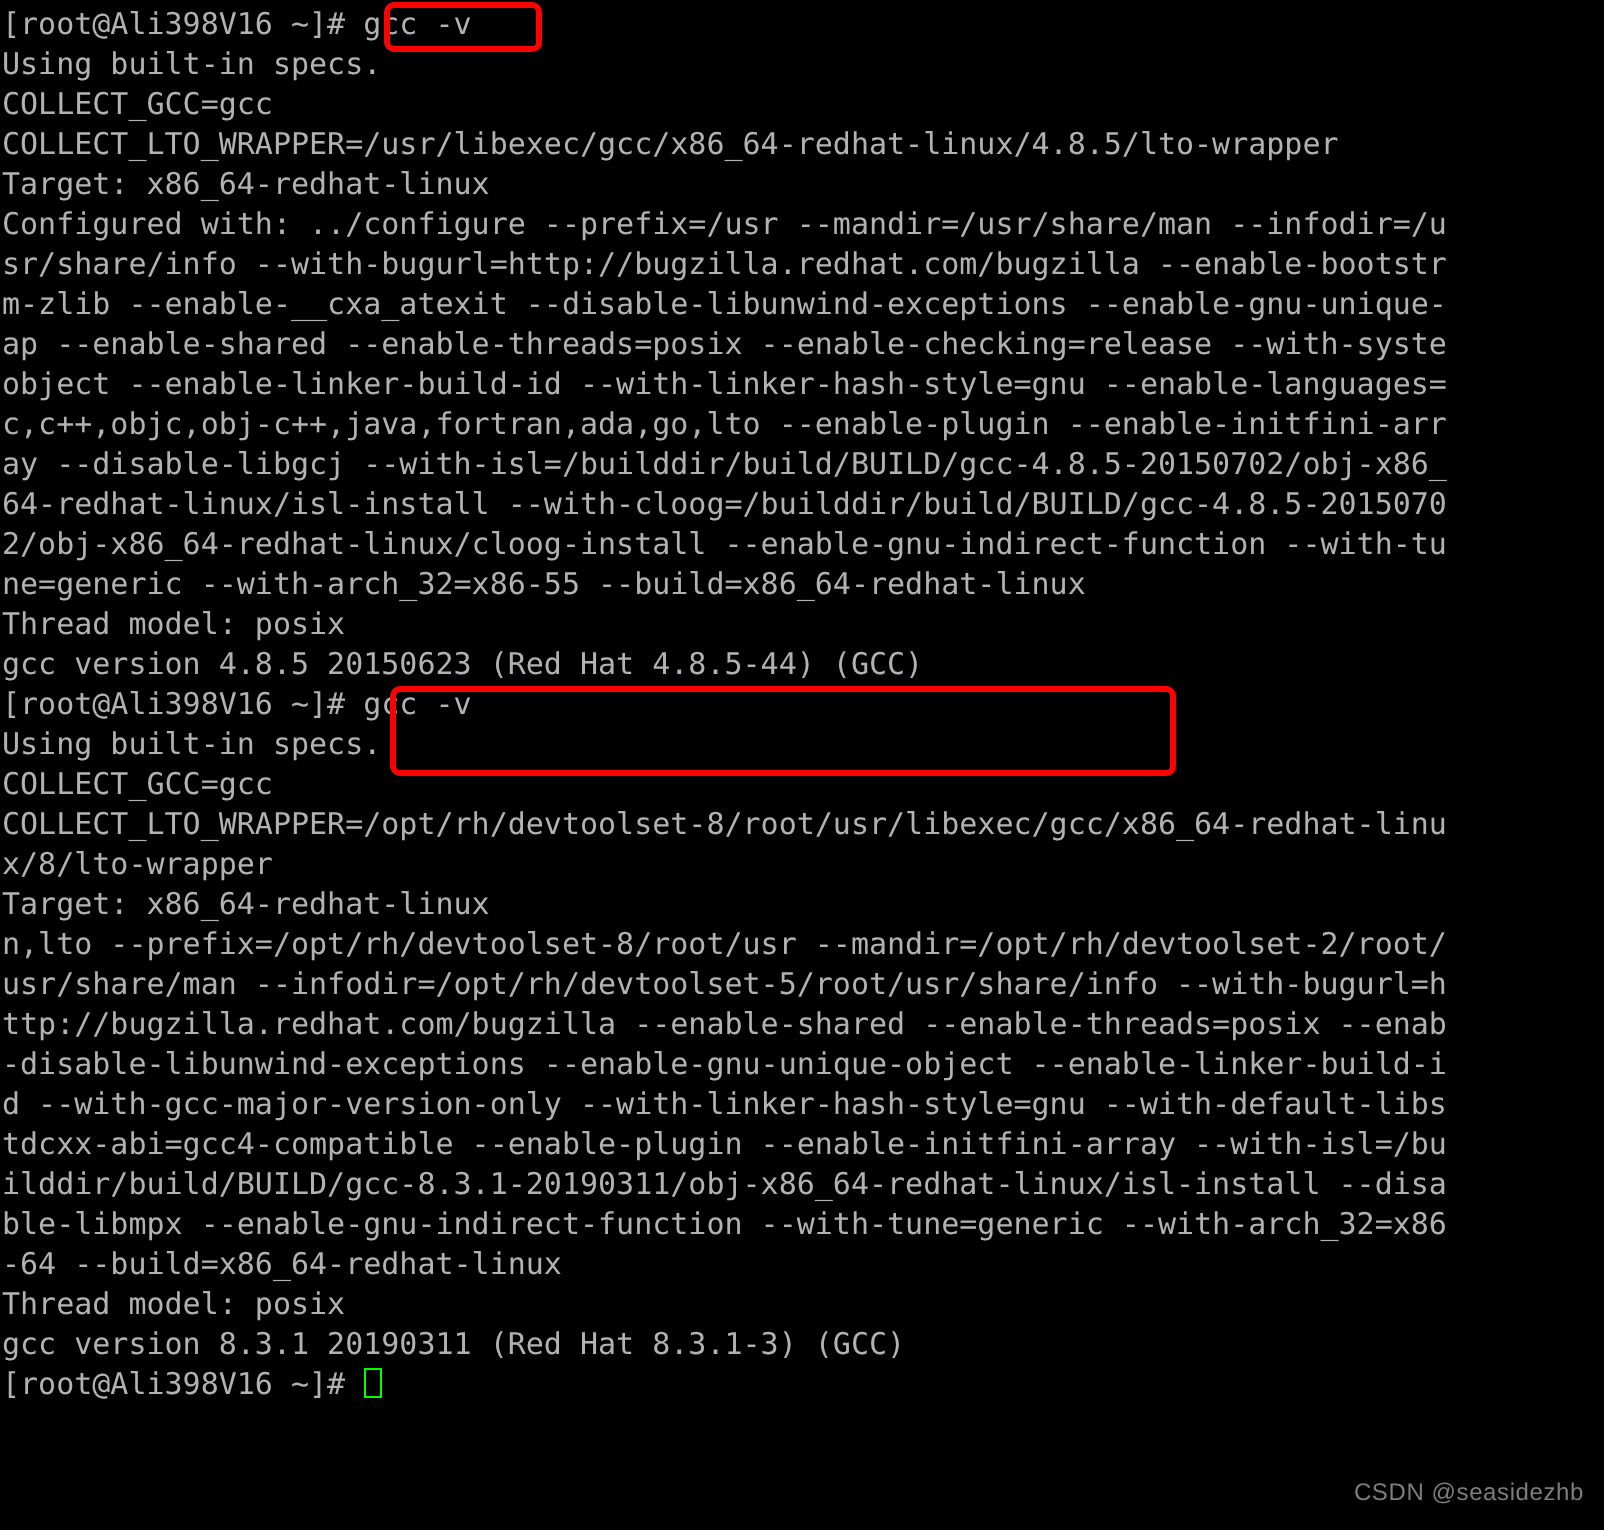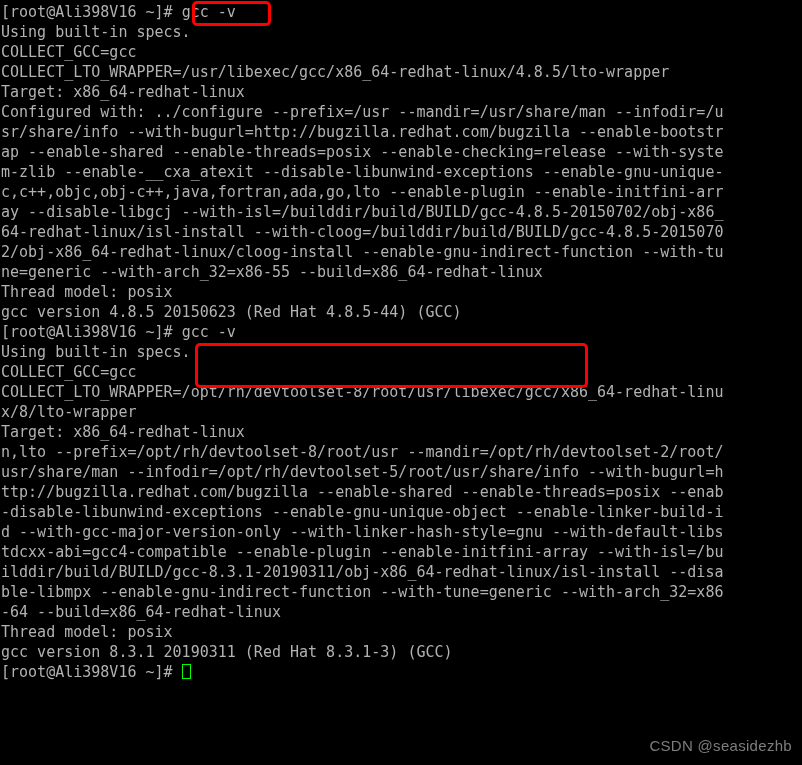--- a/index.html
+++ b/index.html
@@ -63,40 +63,41 @@
     top: 343px;
     width: 393px;
     height: 45px;
   }
   .watermark {
     position: absolute;
     right: 10px;
     bottom: 9px;
     color: #7d7d7d;
     font-family: "Liberation Sans", sans-serif;
-    font-size: 15px;
+    font-size: 12px;
     letter-spacing: 0.3px;
     white-space: pre;
   }
 </style>
 </head>
 <body>
 
 <div id="terminal">
 
   <div class="screen">
       <div class="line"><span class="prompt">[root@Ali398V16 ~]# </span><span>gcc -v</span></div>
       <div class="line">Using built-in specs.</div>
       <div class="line">COLLECT_GCC=gcc</div>
       <div class="line">COLLECT_LTO_WRAPPER=/usr/libexec/gcc/x86_64-redhat-linux/4.8.5/lto-wrapper</div>
       <div class="line">Target: x86_64-redhat-linux</div>
       <div class="line">Configured with: ../configure --prefix=/usr --mandir=/usr/share/man --infodir=/u</div>
       <div class="line">sr/share/info --with-bugurl=http://bugzilla.redhat.com/bugzilla --enable-bootstr</div>
+      <div class="line">m-zlib --enable-__cxa_atexit --disable-libunwind-exceptions --enable-gnu-unique-</div>
       <div class="line">ap --enable-shared --enable-threads=posix --enable-checking=release --with-syste</div>
-      <div class="line">m-zlib --enable-__cxa_atexit --disable-libunwind-exceptions --enable-gnu-unique-</div>
+      <div class="line">object --enable-linker-build-id --with-linker-hash-style=gnu --enable-languages=</div>
       <div class="line">c,c++,objc,obj-c++,java,fortran,ada,go,lto --enable-plugin --enable-initfini-arr</div>
       <div class="line">ay --disable-libgcj --with-isl=/builddir/build/BUILD/gcc-4.8.5-20150702/obj-x86_</div>
       <div class="line">64-redhat-linux/isl-install --with-cloog=/builddir/build/BUILD/gcc-4.8.5-2015070</div>
       <div class="line">2/obj-x86_64-redhat-linux/cloog-install --enable-gnu-indirect-function --with-tu</div>
       <div class="line">ne=generic --with-arch_32=x86-55 --build=x86_64-redhat-linux</div>
       <div class="line">Thread model: posix</div>
       <div class="line">gcc version 4.8.5 20150623 (Red Hat 4.8.5-44) (GCC)</div>
       <div class="line"><span class="prompt">[root@Ali398V16 ~]# </span><span>gcc -v</span></div>
       <div class="line">Using built-in specs.</div>
       <div class="line">COLLECT_GCC=gcc</div>

